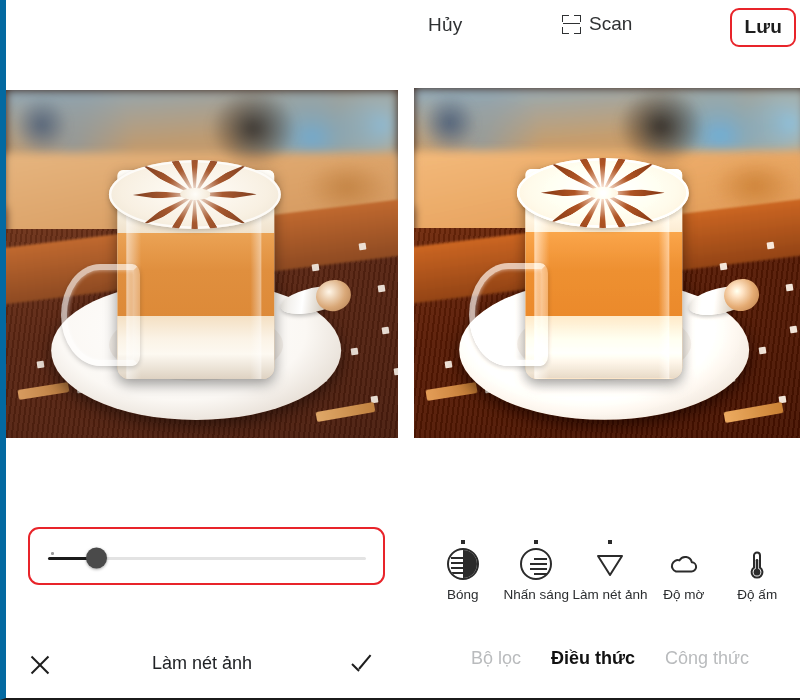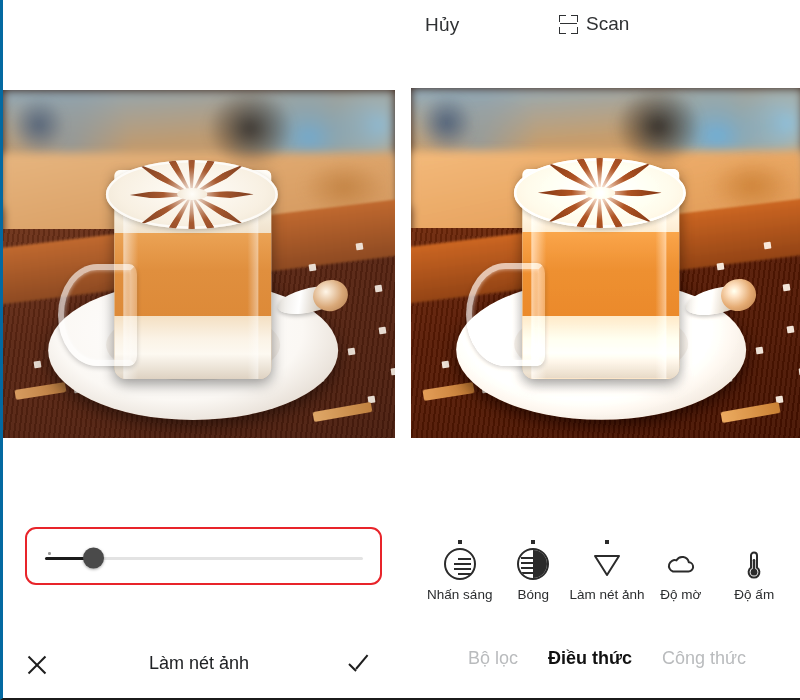--- a/index.html
+++ b/index.html
@@ -13,21 +13,21 @@
     font-family: "Liberation Sans", sans-serif;
     overflow: hidden;
     position: relative;
   }
   .screen {
     position: absolute;
     left: 0; top: 0;
     width: 800px;
     height: 700px;
     background: #ffffff;
-    border-left: 3px solid #0369a1;
+    border-left: 6px solid #0369a1;
     border-bottom: 2px solid #1b1b1b;
     box-sizing: border-box;
     overflow: hidden;
   }
 
   
   .topbar {
     position: absolute;
     left: 404px; top: 0;
     width: 396px; height: 62px;
@@ -477,20 +477,23 @@
       <span class="scan-icon">
         <i class="tl"></i>
           <i class="tr"></i>
           <i class="bl"></i>
           <i class="br"></i>
         <span class="bar"></span>
       </span>
       <span class="scan-label">Scan</span>
     </div>
 
+    <div class="topbar-save">
+      <span class="txt">Lưu</span>
+    </div>
   </div>
 
   <div class="photo photo-left">
     <div class="scene">
       <div class="bg-top"></div>
       <div class="bg-wood"></div>
       <div class="blob-l"></div>
       <div class="blob-dark"></div>
       <div class="blob-chair"></div>
       <div class="table-dark"></div>
@@ -619,39 +622,39 @@
   <div class="left-actions">
     <div class="icon-x"></div>
     <div class="left-title">Làm nét ảnh</div>
     <div class="icon-check"></div>
   </div>
 
   <div class="tools">
 
     <div class="tool">
       <span class="tool-dot"></span>
-      <span class="tool-ic ic-highlight">
-        <i></i>
-          <i></i>
-          <i></i>
-          <i></i>
-      </span>
-      <span class="tool-label">Nhấn sáng</span>
-    </div>
-
-    <div class="tool">
-      <span class="tool-dot"></span>
       <span class="tool-ic ic-shadow">
         <span class="half"></span>
         <i></i>
           <i></i>
           <i></i>
           <i></i>
       </span>
       <span class="tool-label">Bóng</span>
+    </div>
+
+    <div class="tool">
+      <span class="tool-dot"></span>
+      <span class="tool-ic ic-highlight">
+        <i></i>
+          <i></i>
+          <i></i>
+          <i></i>
+      </span>
+      <span class="tool-label">Nhấn sáng</span>
     </div>
 
     <div class="tool">
       <span class="tool-dot"></span>
       <span class="tool-ic ic-sharpen">
         <svg width="32" height="32" viewBox="0 0 32 32">
           <polygon points="4,8 28,8 16,27" fill="none" stroke="#2b2b2b" stroke-width="2" stroke-linejoin="round"></polygon>
         </svg>
       </span>
       <span class="tool-label">Làm nét ảnh</span>

